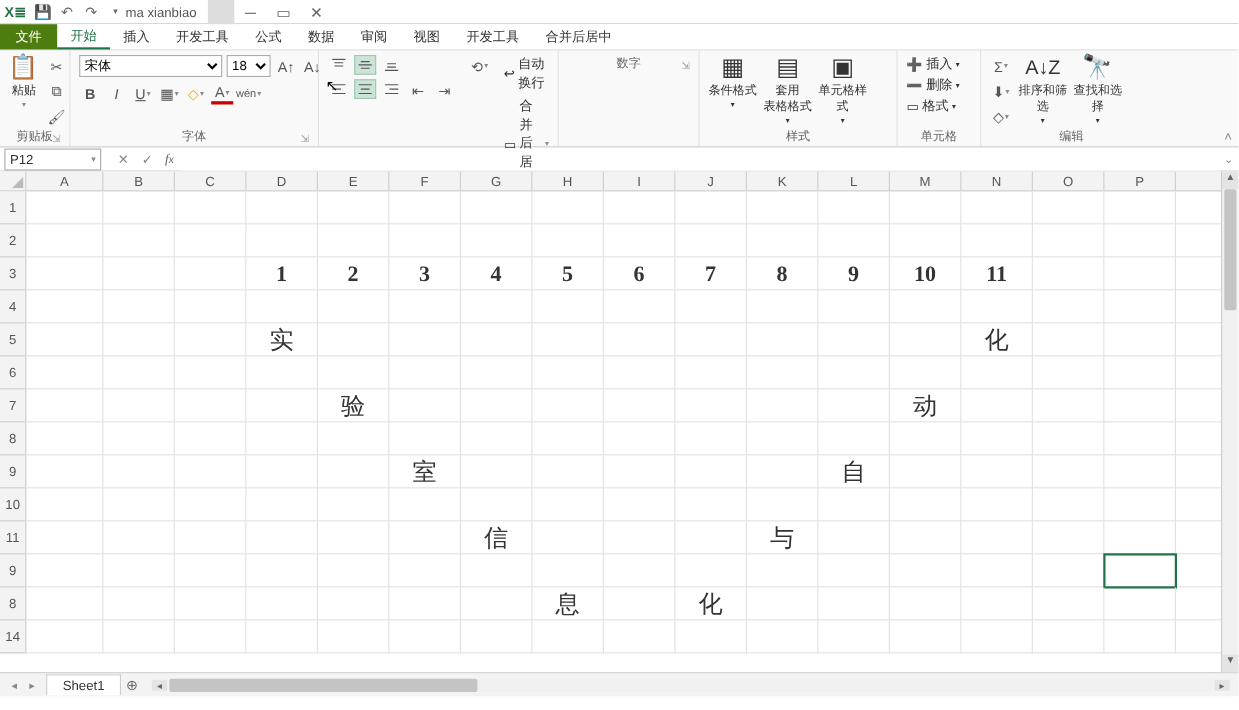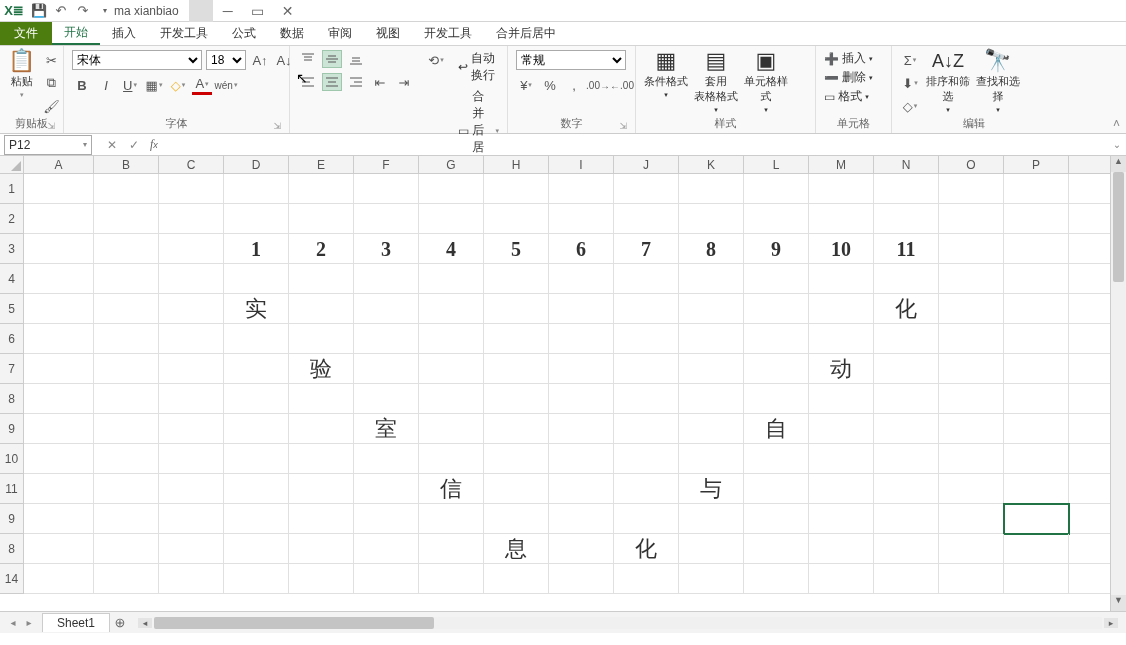--- a/index.html
+++ b/index.html
@@ -24,21 +24,21 @@
 
 
 .ribbon { height: 88px; background: #f9f9f9; border-bottom: 1px solid #ccc; display: flex; position: relative; }
 .ribbon-group { border-right: 1px solid #e0e0e0; padding: 4px 8px 2px; display: flex; flex-direction: column; justify-content: space-between; }
 .ribbon-group .controls { display: flex; align-items: flex-start; gap: 6px; flex: 1; }
 .ribbon-group .label { text-align: center; font-size: 11px; color: #666; position: relative; }
 .ribbon-group .label .launcher { position: absolute; right: 0; bottom: 0; font-size: 9px; color: #999; }
 .big-btn { display: flex; flex-direction: column; align-items: center; justify-content: center; width: 44px; text-align: center; font-size: 11px; color: #333; gap: 2px; }
 .big-btn .ico { font-size: 22px; line-height: 22px; }
 .col { display: flex; flex-direction: column; gap: 3px; }
-.row { display: flex; gap: 4px; align-items: center; }
+.row { display: flex; gap: 4px; align-items: flex-start; }
 .small-btn { width: 20px; height: 20px; display: flex; align-items: center; justify-content: center; font-size: 13px; color: #555; }
 .small-btn.dd::after { content: "▾"; font-size: 7px; margin-left: 1px; color: #888; }
 select.font-name { width: 130px; height: 20px; font-size: 12px; border: 1px solid #aaa; background: #fff; }
 select.font-size { width: 40px; height: 20px; font-size: 12px; border: 1px solid #aaa; background: #fff; }
 select.num-fmt { width: 110px; height: 20px; font-size: 12px; border: 1px solid #aaa; background: #fff; }
 .align-box { width: 20px; height: 18px; border: 1px solid transparent; display: flex; align-items: center; justify-content: center; }
 .align-box svg { display: block; }
 .align-box.sel { background: #cce4d6; border-color: #9fc7ae; }
 .chk-label { font-size: 12px; color: #333; display: flex; align-items: center; gap: 3px; }
 .ribbon .collapse { position: absolute; right: 6px; bottom: 2px; color: #888; font-size: 12px; }
@@ -229,30 +229,20 @@
             <span>▭</span>
             <span>合并后居中</span>
             <span style="font-size:7px;color:#888;">▾</span>
           </div>
       </div>
     </div>
     <div class="label"><span>对齐方式</span><span class="launcher">⇲</span></div>
   </div>
 
   <div class="ribbon-group" style="width:128px;">
-    <div class="controls col" style="gap:5px;">
-      <select class="num-fmt"><option>常规</option></select>
-      <div class="row">
-        <span class="small-btn dd">¥</span>
-        <span class="small-btn">%</span>
-        <span class="small-btn">,</span>
-        <span class="small-btn" style="font-size:10px;">.00→</span>
-        <span class="small-btn" style="font-size:10px;">←.00</span>
-      </div>
-    </div>
     <div class="label"><span>数字</span><span class="launcher">⇲</span></div>
   </div>
 
   <div class="ribbon-group" style="width:180px;">
     <div class="controls">
       <div class="big-btn">
           <span class="ico">▦</span>
           <span>条件格式</span>
           <span style="font-size:7px;">▾</span>
         </div>

